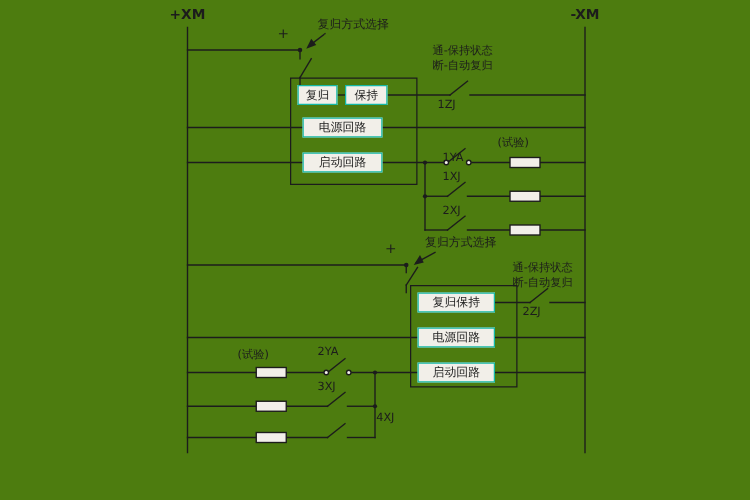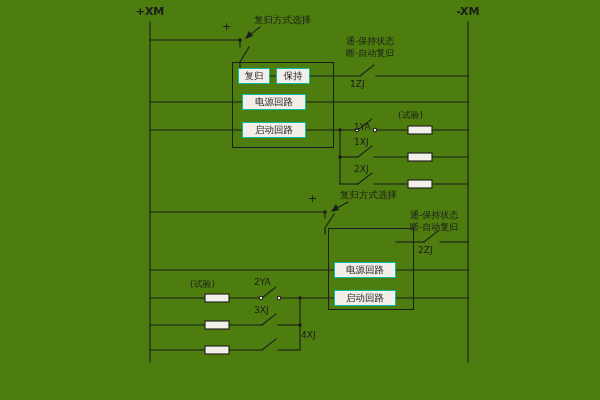--- a/index.html
+++ b/index.html
@@ -138,20 +138,21 @@
   <span class="lbl lbl-sm" style="left:354px;top:137px;">1XJ</span>
   <span class="lbl lbl-sm" style="left:354px;top:164px;">2XJ</span>
 
   <span class="lbl" style="left:308px;top:193px;font-size:11px;">+</span>
   <span class="lbl" style="left:340px;top:189px;">复归方式选择</span>
   <span class="lbl lbl-sm" style="left:410px;top:210px;">通-保持状态</span>
   <span class="lbl lbl-sm" style="left:410px;top:222px;">断-自动复归</span>
   <span class="lbl lbl-sm" style="left:418px;top:245px;">2ZJ</span>
 
   <div class="frame" style="left:328px;top:228px;width:86px;height:82px;"></div>
+  <div class="box" style="left:334px;top:234px;width:62px;height:16px;">复归保持</div>
   <div class="box" style="left:334px;top:262px;width:62px;height:16px;">电源回路</div>
   <div class="box" style="left:334px;top:290px;width:62px;height:16px;">启动回路</div>
 
   <span class="lbl lbl-sm" style="left:190px;top:279px;">(试验)</span>
   <span class="lbl lbl-sm" style="left:254px;top:277px;">2YA</span>
   <span class="lbl lbl-sm" style="left:254px;top:305px;">3XJ</span>
   <span class="lbl lbl-sm" style="left:265px;top:330px;margin-left:36px;">4XJ</span>
 
 
 </div>

